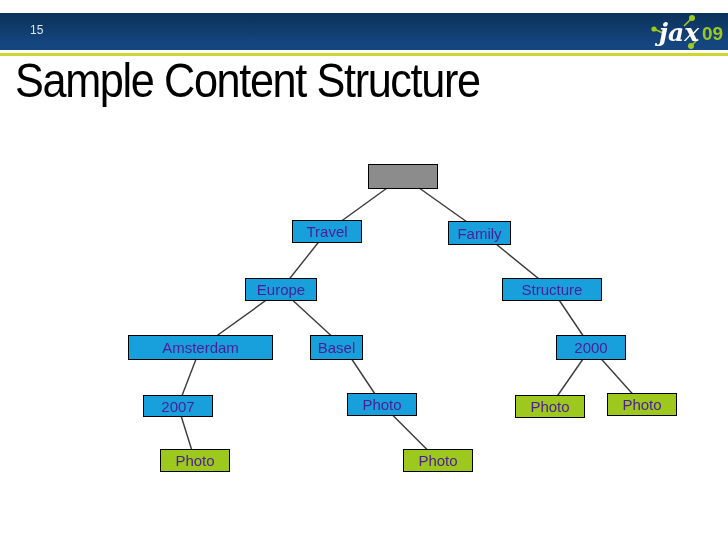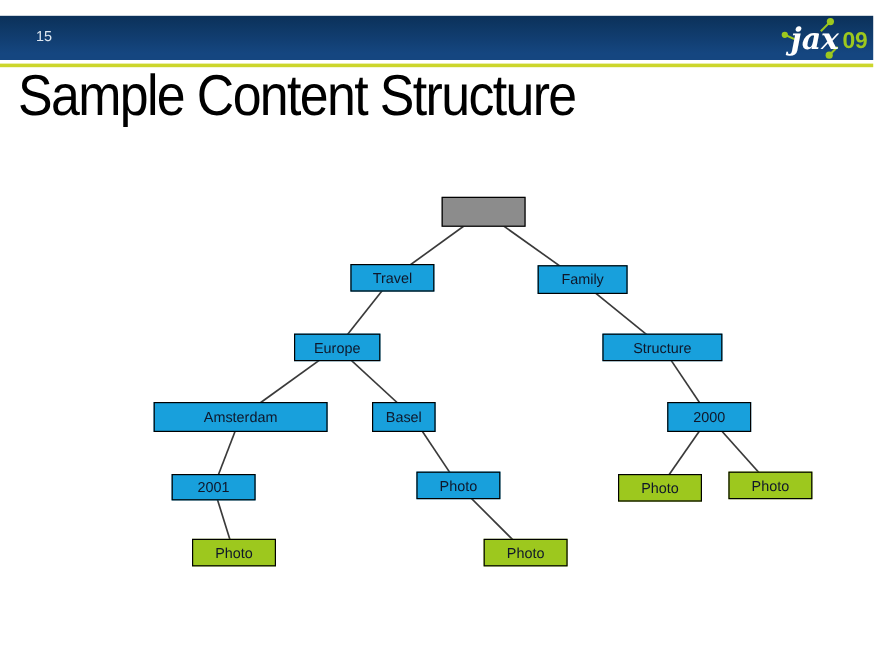--- a/index.html
+++ b/index.html
@@ -25,21 +25,21 @@
     letter-spacing:-1.5px;transform:scaleX(0.90);transform-origin:0 50%;
     white-space:nowrap;
   }
   .diagram{position:absolute;left:0;top:0;width:728px;height:546px;}
   .diagram svg{position:absolute;left:0;top:0;}
   .diagram line{stroke:var(--edge);stroke-width:1.4;}
   .node{
     position:absolute;box-sizing:border-box;
     border:1.5px solid var(--node-border);
     display:flex;align-items:center;justify-content:center;
-    font-size:12px;color:#0f172a;
+    font-size:15px;color:#4c1d95;
   }
   .node.blue{background:var(--blue);}
   .node.green{background:var(--green);}
   .node.gray{background:var(--gray);}
   .logo text.jax{
     font-family:"DejaVu Serif","Liberation Serif",serif;
     font-style:italic;font-weight:bold;font-size:25px;fill:#ffffff;
   }
   .logo text.suffix{
     font-family:"Liberation Sans","DejaVu Sans",sans-serif;
@@ -82,27 +82,27 @@
         <line x1="200.5" y1="334.5" x2="178" y2="393"></line>
         <line x1="344" y1="334.5" x2="382" y2="391.5"></line>
         <line x1="178" y1="393" x2="195" y2="447.5"></line>
         <line x1="382" y1="391.5" x2="438" y2="447.5"></line>
         <line x1="591" y1="334.5" x2="550" y2="393.5"></line>
         <line x1="591" y1="334.5" x2="642" y2="391.5"></line>
       </svg>
 
   <div class="node gray" style="left: 368px; top: 151px; width: 70px; height: 25px;"></div>
       <div class="node blue" style="left: 292px; top: 207px; width: 70px; height: 23px;">Travel</div>
-      <div class="node blue" style="left: 448px; top: 208px; width: 75px; height: 24px;">Family</div>
+      <div class="node blue" style="left: 448px; top: 208px; width: 63px; height: 24px;">Family</div>
       <div class="node blue" style="left: 245px; top: 265px; width: 72px; height: 23px;">Europe</div>
       <div class="node blue" style="left: 502px; top: 265px; width: 100px; height: 23px;">Structure</div>
       <div class="node blue" style="left: 128px; top: 322px; width: 145px; height: 25px;">Amsterdam</div>
       <div class="node blue" style="left: 310px; top: 322px; width: 53px; height: 25px;">Basel</div>
       <div class="node blue" style="left: 556px; top: 322px; width: 70px; height: 25px;">2000</div>
-      <div class="node blue" style="left: 143px; top: 382px; width: 70px; height: 22px;">2001</div>
+      <div class="node blue" style="left: 143px; top: 382px; width: 70px; height: 22px;">2007</div>
       <div class="node blue" style="left: 347px; top: 380px; width: 70px; height: 23px;">Photo</div>
       <div class="node green" style="left: 160px; top: 436px; width: 70px; height: 23px;">Photo</div>
       <div class="node green" style="left: 403px; top: 436px; width: 70px; height: 23px;">Photo</div>
       <div class="node green" style="left: 515px; top: 382px; width: 70px; height: 23px;">Photo</div>
       <div class="node green" style="left: 607px; top: 380px; width: 70px; height: 23px;">Photo</div>
     </div>
 
 </div>
 
 </body></html>

